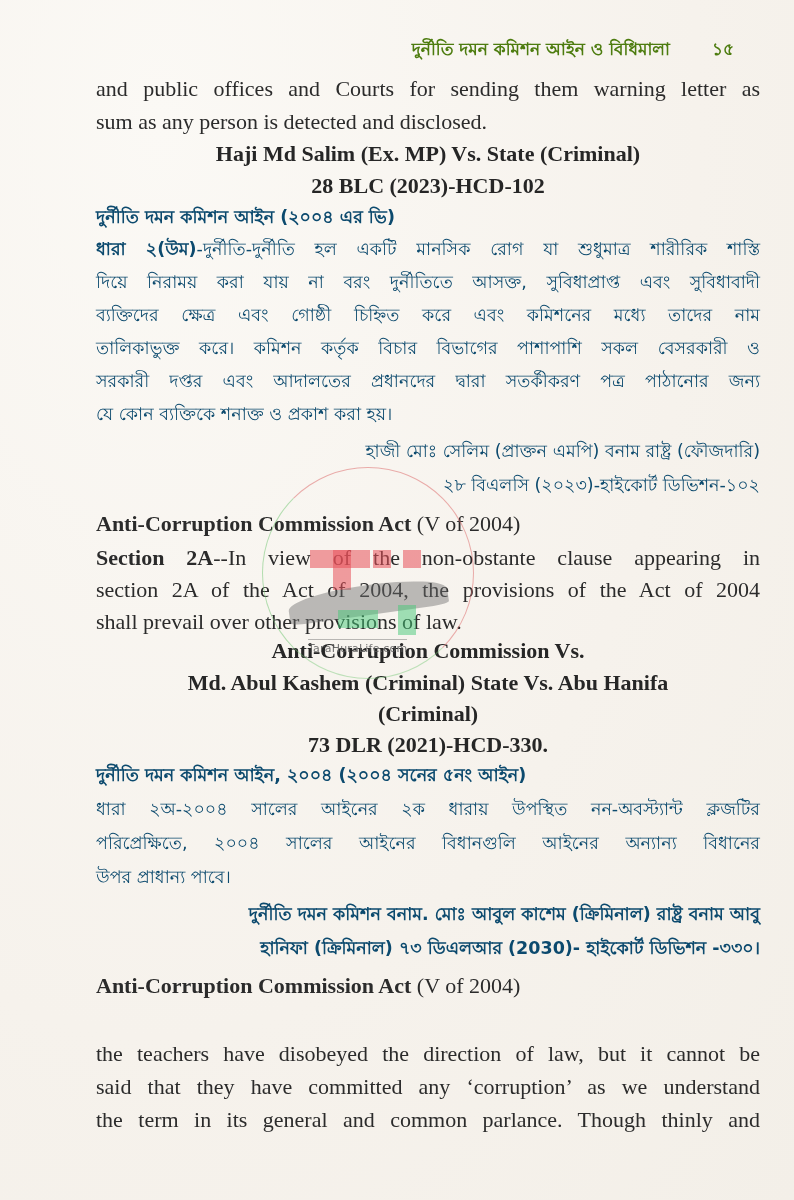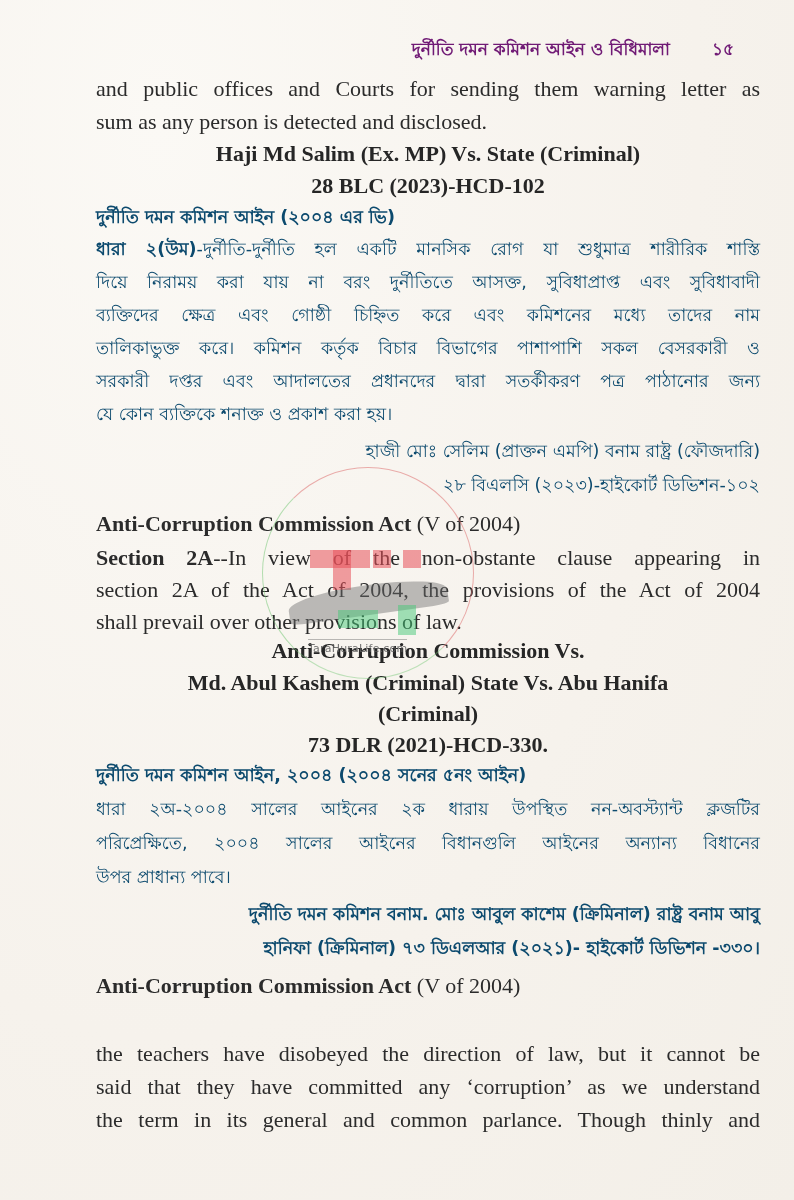--- a/index.html
+++ b/index.html
@@ -26,21 +26,21 @@
       position: absolute;
       top: 36px;
       left: 0;
       right: 0;
       display: flex;
       justify-content: flex-end;
       align-items: center;
       font-family: "DejaVu Sans", "Liberation Sans", sans-serif;
       font-size: 17px;
       font-weight: bold;
-      color: #701a75;
+      color: #4d7c0f;
     }
     .running-header .title { margin-right: 42px; }
     .running-header .pageno { margin-right: 2px; }
 
     .line {
       position: absolute;
       left: 0;
       width: 664px;
       white-space: nowrap;
       line-height: 1;
@@ -158,21 +158,21 @@
   <div class="line en right bold" style="top:703px">(Criminal)</div>
   <div class="line en right bold" style="top:734px">73 DLR (2021)-HCD-330.</div>
 
   <div class="line bn bold" style="top:767px">দুর্নীতি দমন কমিশন আইন, ২০০৪ (২০০৪ সনের ৫নং আইন)</div>
 
   <div class="line bn justify" style="top:801px">ধারা ২অ-২০০৪ সালের আইনের ২ক ধারায় উপস্থিত নন-অবস্ট্যান্ট ক্লজটির</div>
   <div class="line bn justify" style="top:835px">পরিপ্রেক্ষিতে, ২০০৪ সালের আইনের বিধানগুলি আইনের অন্যান্য বিধানের</div>
   <div class="line bn" style="top:869px">উপর প্রাধান্য পাবে।</div>
 
   <div class="line bn right bold" style="top:906px">দুর্নীতি দমন কমিশন বনাম. মোঃ আবুল কাশেম (ক্রিমিনাল) রাষ্ট্র বনাম আবু</div>
-  <div class="line bn right bold" style="top:940px">হানিফা (ক্রিমিনাল) ৭৩ ডিএলআর (২০২১)- হাইকোর্ট ডিভিশন -৩৩০।</div>
+  <div class="line bn right bold" style="top:940px">হানিফা (ক্রিমিনাল) ৭৩ ডিএলআর (2030)- হাইকোর্ট ডিভিশন -৩৩০।</div>
 
   <div class="line en" style="top:975px"><span class="b">Anti-Corruption Commission Act</span><span> (V of 2004)</span></div>
 
   <div class="line en justify" style="top:1043px">the teachers have disobeyed the direction of law, but it cannot be</div>
   <div class="line en justify" style="top:1076px">said that they have committed any ‘corruption’ as we understand</div>
   <div class="line en justify" style="top:1109px">the term in its general and common parlance. Though thinly and</div>
 
 </div>
 
 <div class="watermark">

